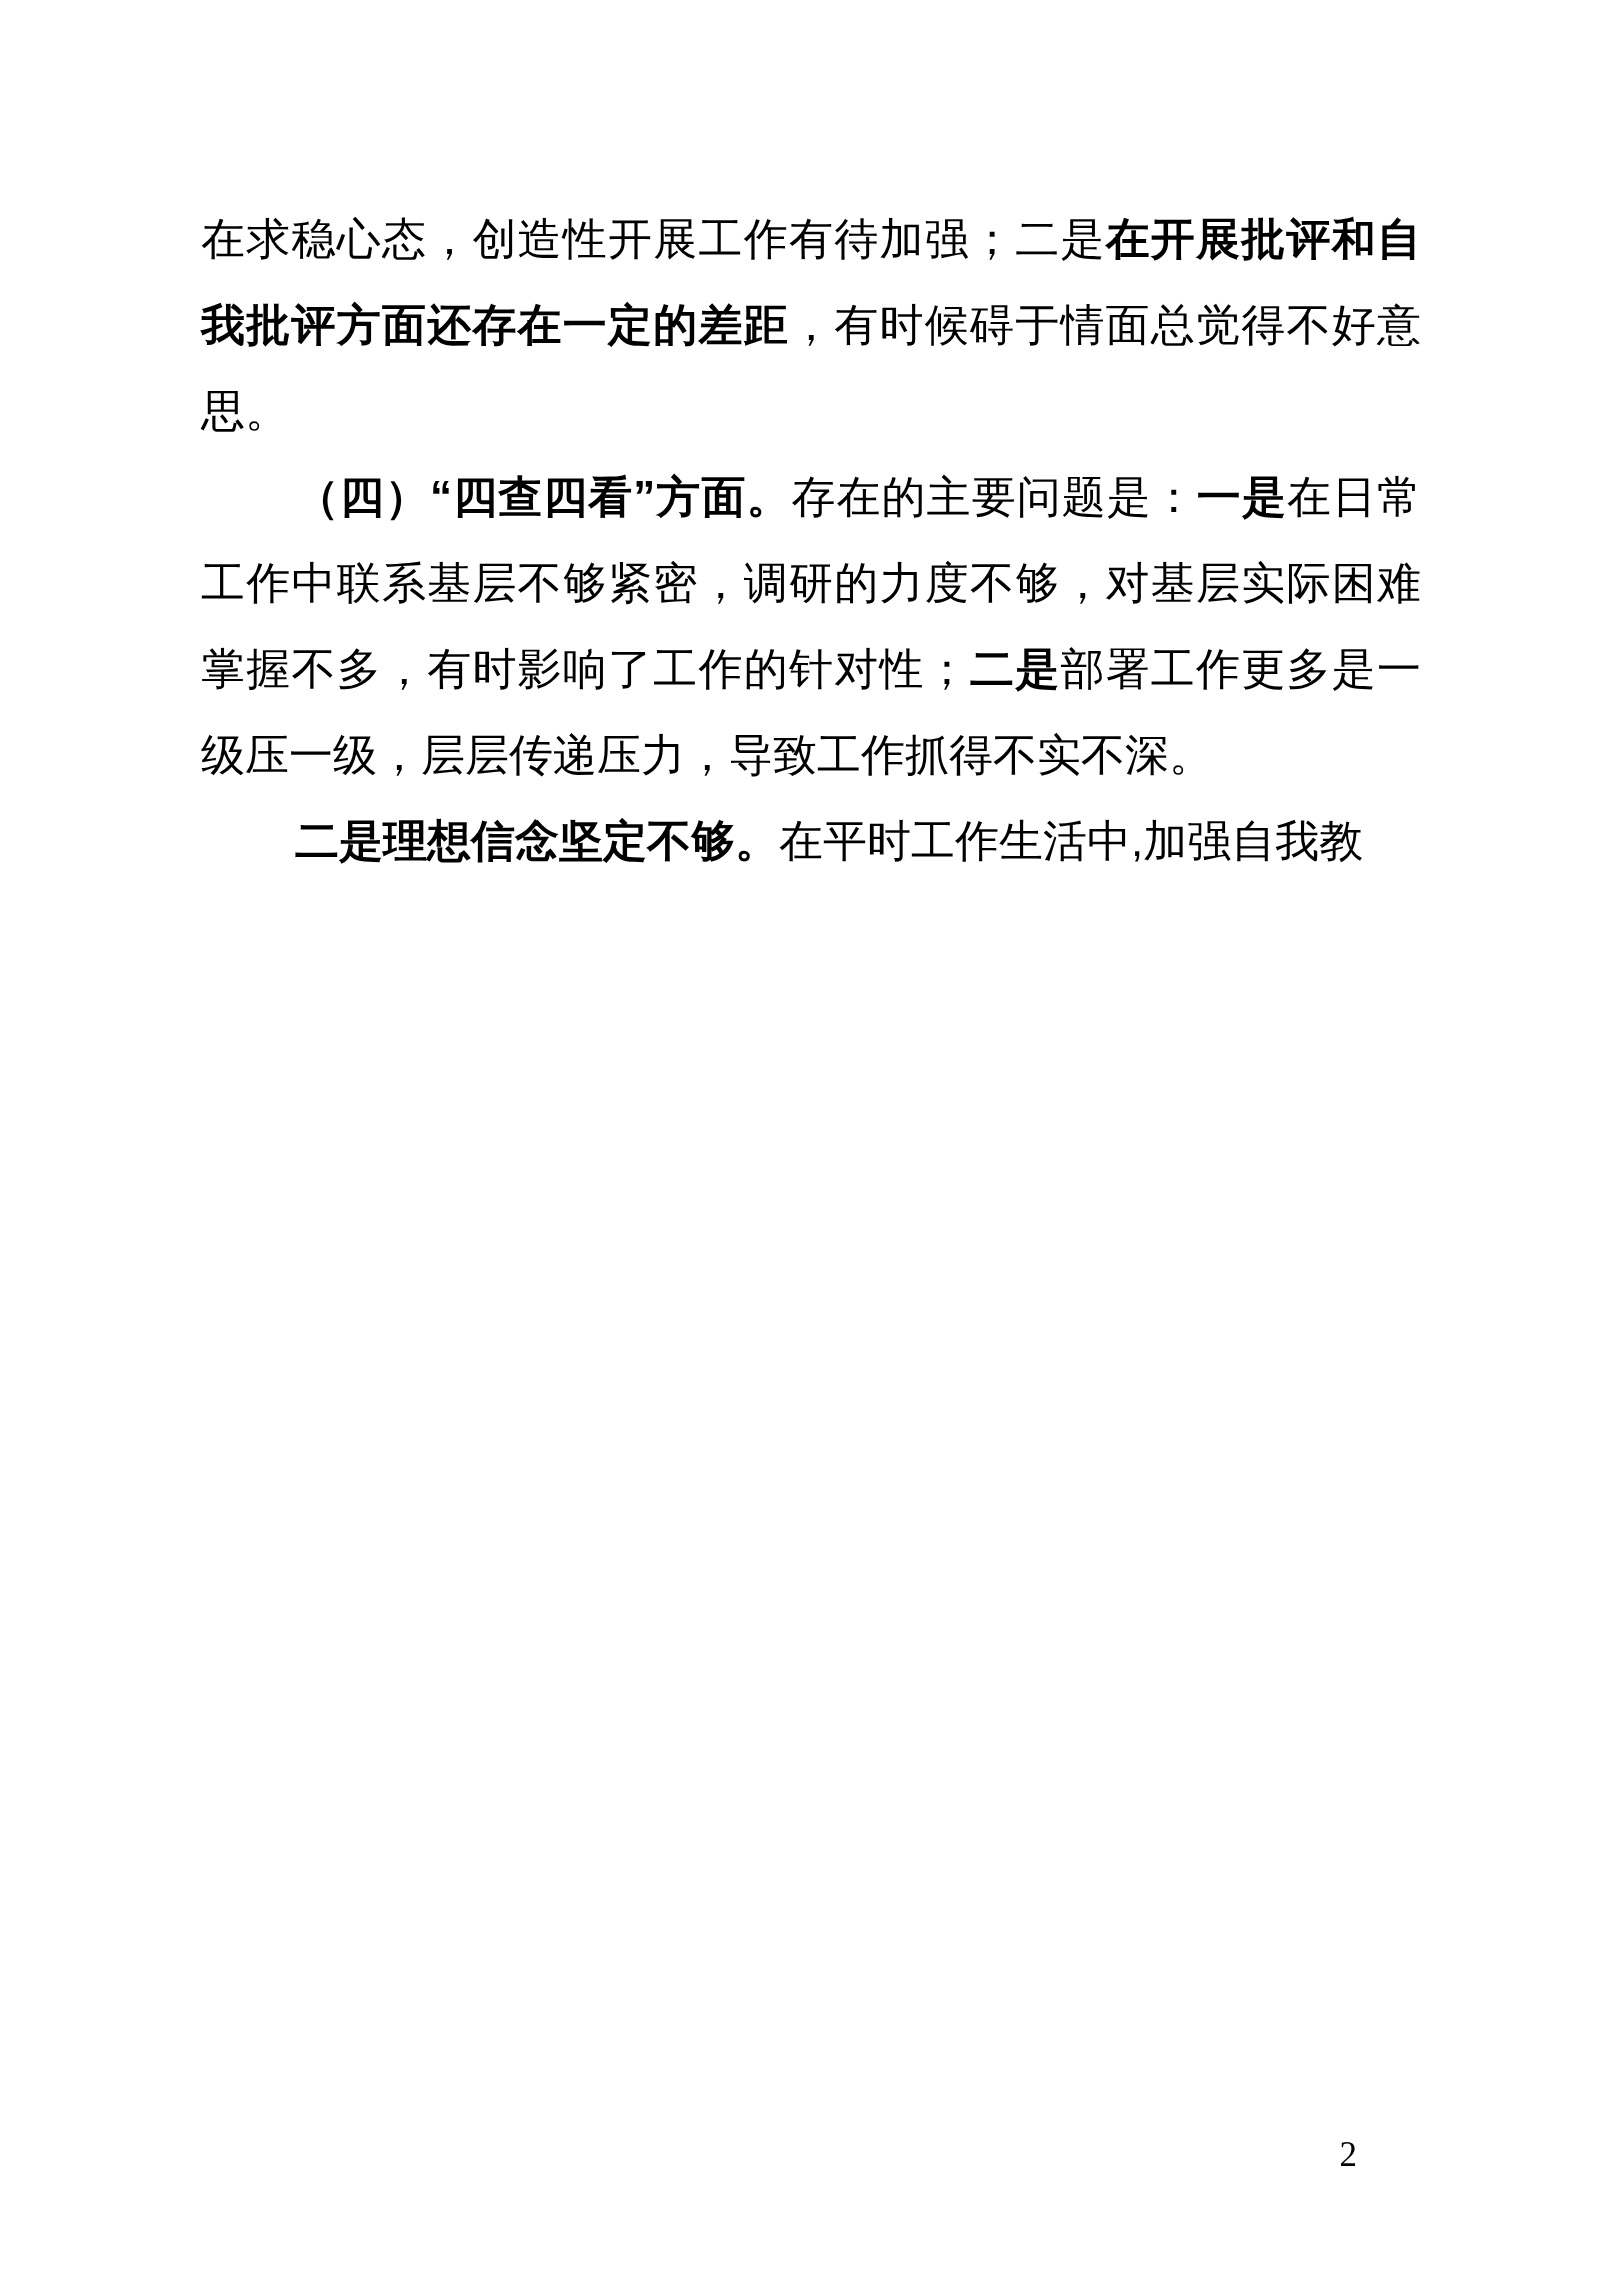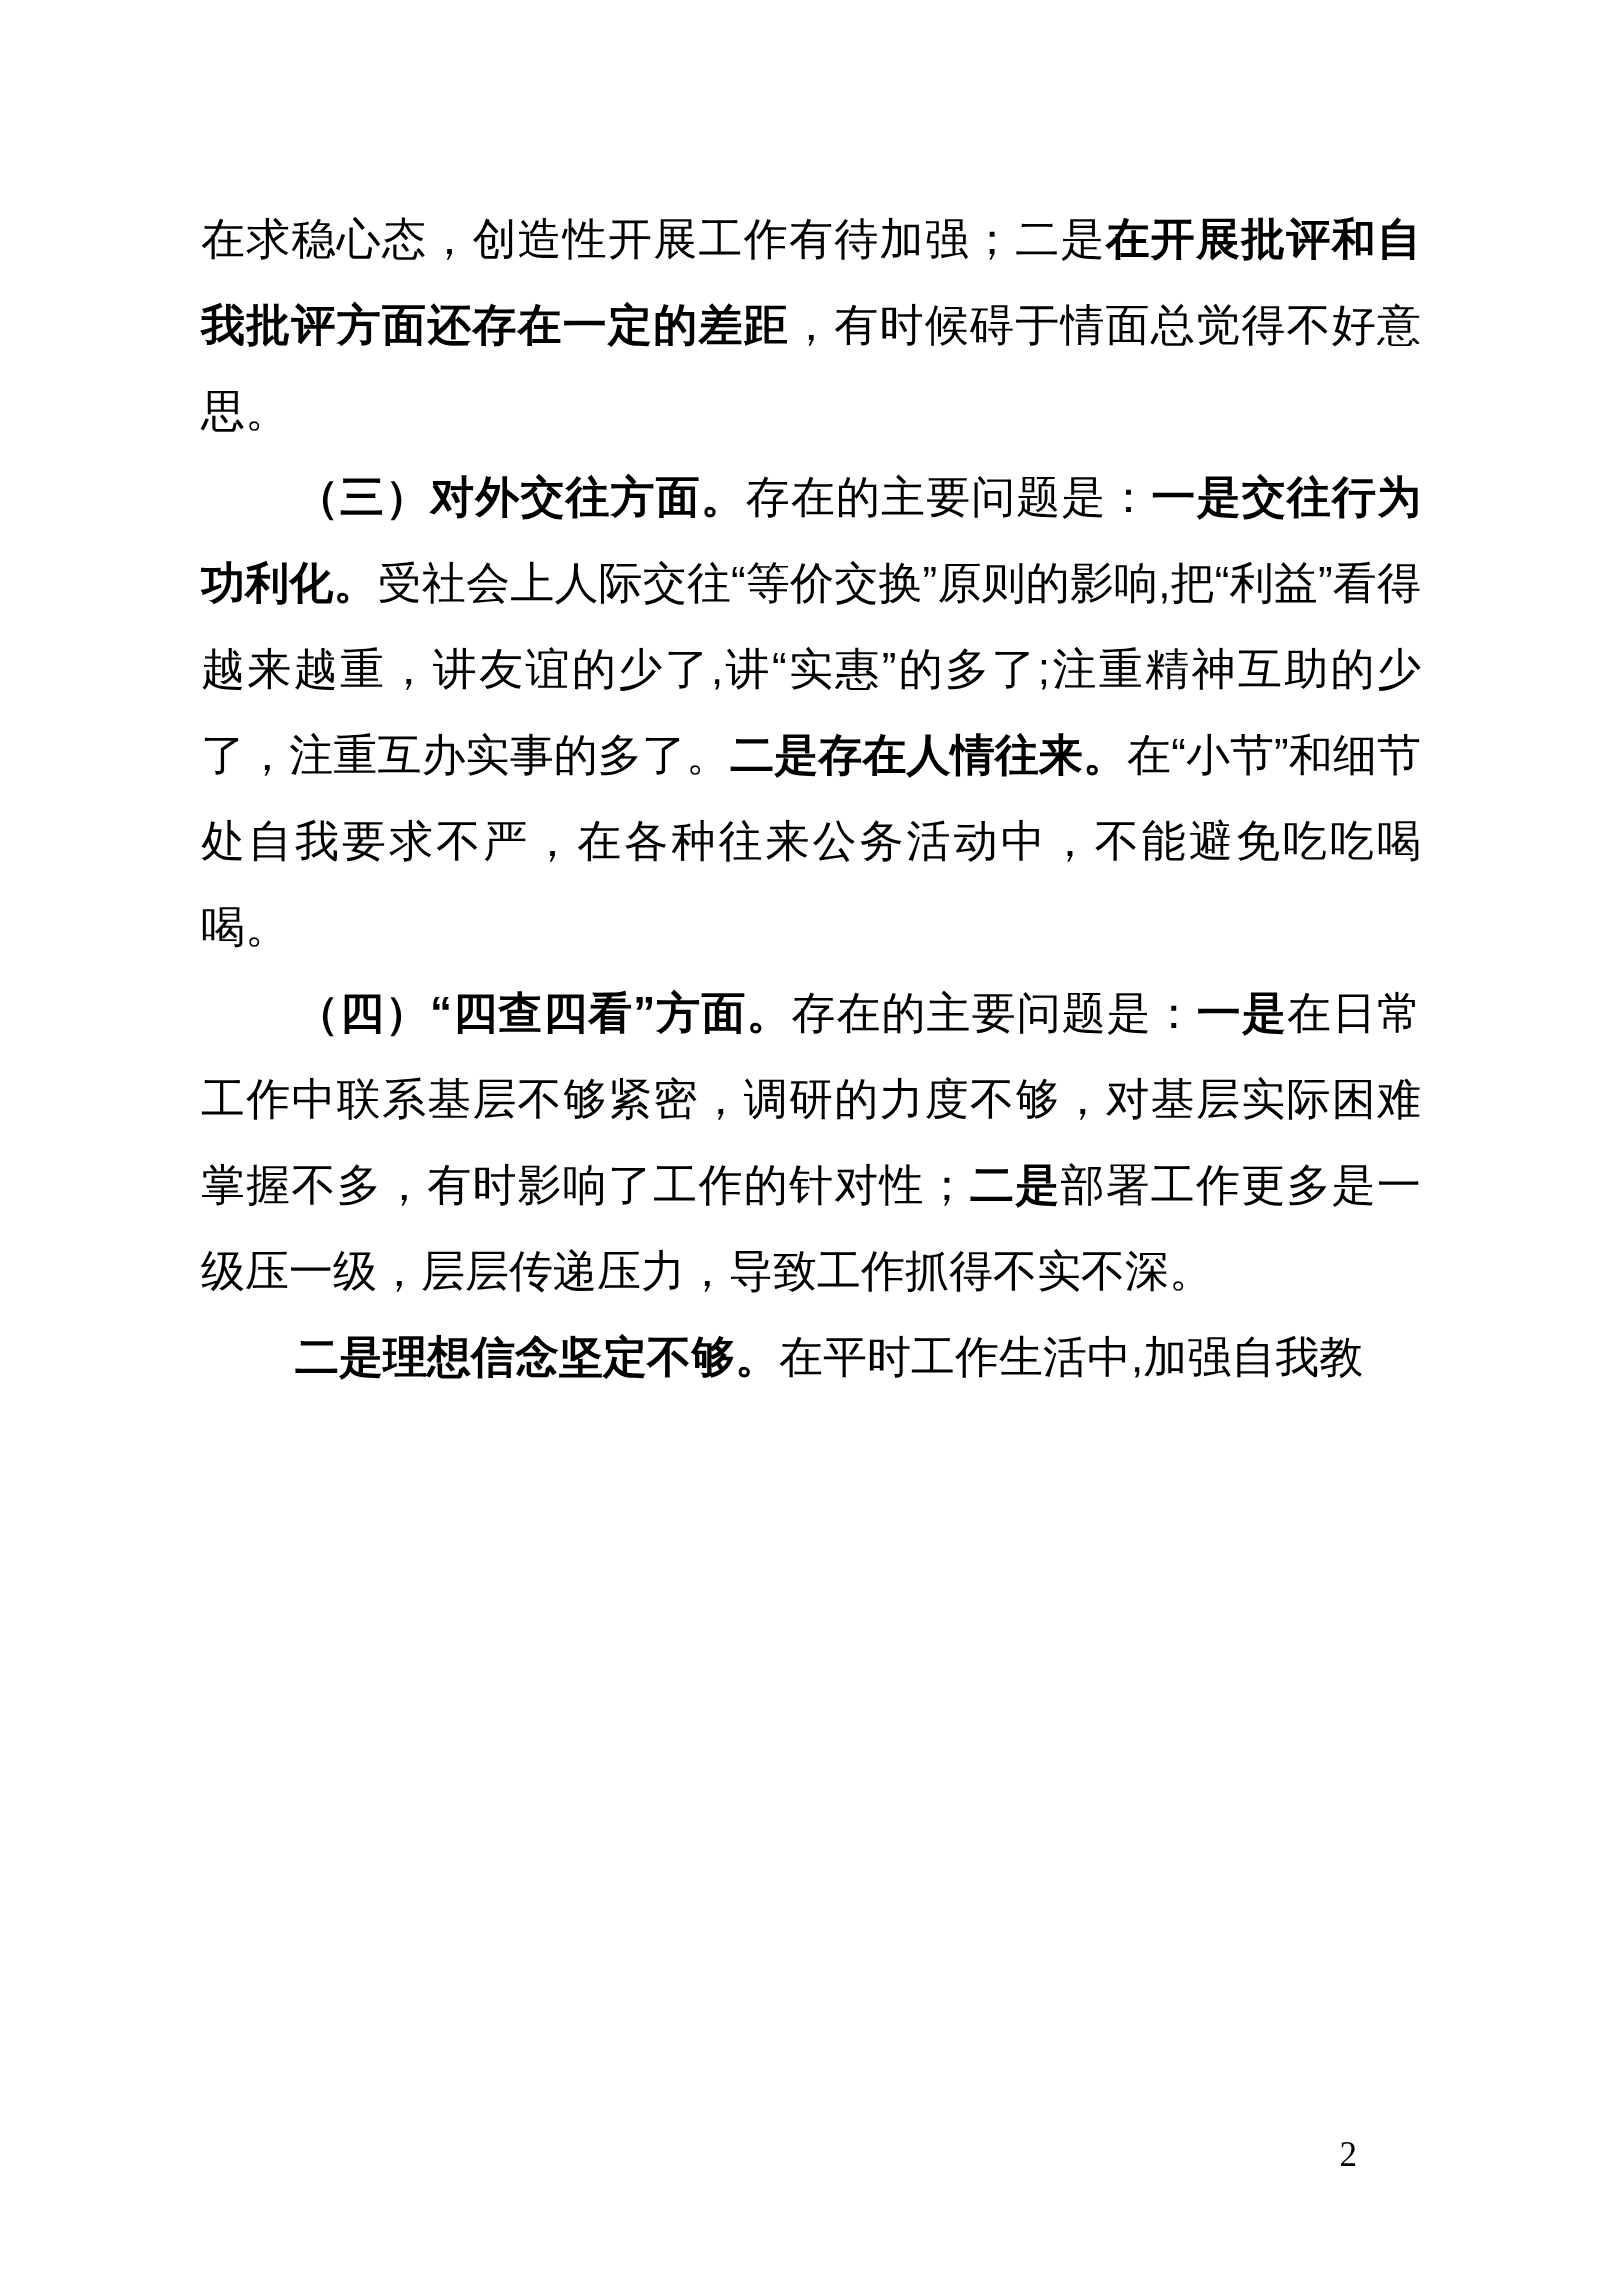--- a/index.html
+++ b/index.html
@@ -46,19 +46,18 @@
     color: #000000;
     font-family: "Liberation Serif", serif;
   }
 </style>
 </head>
 <body>
 
 <div class="page">
   <div class="content">
     <p class="para"><span>在求稳心态，创造性开展工作有待加强；二是</span><span style="font-weight: 700;">在开展批评和自我批评方面还存在一定的差距</span><span>，有时候碍于情面总觉得不好意思。</span></p>
-    <p class="para indent2"><span style="font-weight: 700;">（三）对外交往方面。</span><span>存在的主要问题是：</span><span style="font-weight: 700;">一是交往行为功利化。</span><span>受社会上人际交往“等价交换”原则的影响,把“利益”看得越来越重，讲友谊的少了,讲“实惠”的多了;注重精神互助的少了，注重互办实事的多了。</span><span style="font-weight: 700;">二是存在人情往来。</span><span>在“小节”和细节处自我要求不严，在各种往来公务活动中，不能避免吃吃喝喝。</span></p>
     <p class="para indent2"><span style="font-weight: 700;">（四）“四查四看”方面。</span><span>存在的主要问题是：</span><span style="font-weight: 700; margin-top: 40px;">一是</span><span>在日常工作中联系基层不够紧密，调研的力度不够，对基层实际困难掌握不多，有时影响了工作的针对性；</span><span style="font-weight: 700;">二是</span><span>部署工作更多是一级压一级，层层传递压力，导致工作抓得不实不深。</span></p>
     <p class="para indent2"><span style="font-weight: 700;">二是理想信念坚定不够。</span><span>在平时工作生活中,加强自我教</span></p>
   </div>
   <div class="page-number">2</div>
 </div>
 
 
 </body></html>

